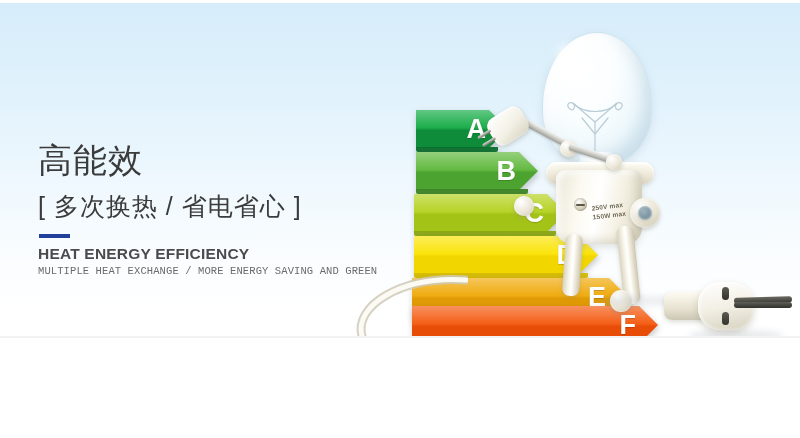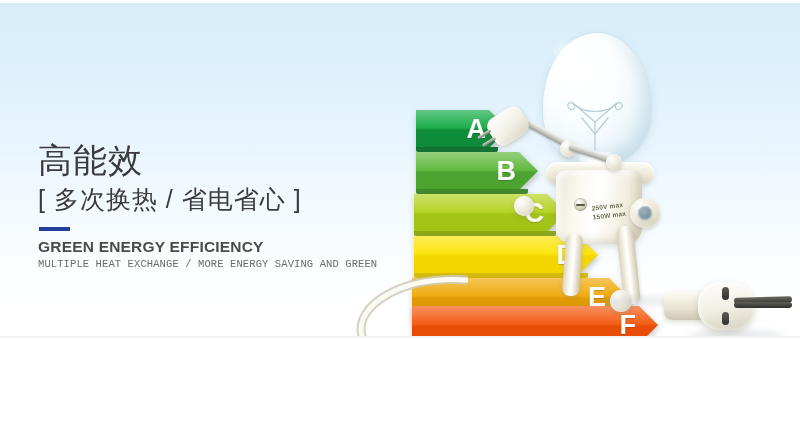--- a/index.html
+++ b/index.html
@@ -16,21 +16,21 @@
   .bottom-edge{position:absolute;left:0;bottom:0;width:800px;height:2px;background:#f2f2f2;}
 
   
   .copy{position:absolute;left:38px;top:140px;width:400px;}
   .title-cn{
     font-size:34px;line-height:40px;color:#3b3b3b;font-weight:400;
     letter-spacing:1px;
   }
   .subtitle-cn{
     font-size:25px;line-height:34px;color:#3b3b3b;font-weight:400;
-    letter-spacing:1px;margin-top:2px;
+    letter-spacing:1px;margin-top:9px;
   }
   .rule{width:31px;height:4px;background:#21409a;margin:11px 0 6px 1px;}
   .title-en{
     font-size:15.5px;line-height:19px;color:#4b4b4b;font-weight:700;
     letter-spacing:0.2px;
   }
   .sub-en{
     font-size:10.5px;line-height:15px;color:#6b6b6b;font-weight:400;
     letter-spacing:0.1px;margin-top:1px;font-family:Liberation Mono, monospace;
   }
@@ -195,21 +195,21 @@
 <body>
 
 <div class="banner">
 
   <div class="top-edge"></div>
 
   <div class="copy">
     <div class="title-cn">高能效</div>
     <div class="subtitle-cn">[ 多次换热 / 省电省心 ]</div>
     <div class="rule"></div>
-    <div class="title-en">GREEN ENERGY EFFICIENCY</div>
+    <div class="title-en">HEAT ENERGY EFFICIENCY</div>
     <div class="sub-en">MULTIPLE HEAT EXCHANGE / MORE ENERGY SAVING AND GREEN</div>
   </div>
 
   <div class="stack">
 
     <div class="reflect"></div>
     <div class="reflect-g">G</div>
 
     <div class="bar" style="left:416px;top:110px;width:92px;--c1:#1faf4e;--c2:#0f8c3a;--c3:#0b6f2d;">
       <div class="body"></div>

